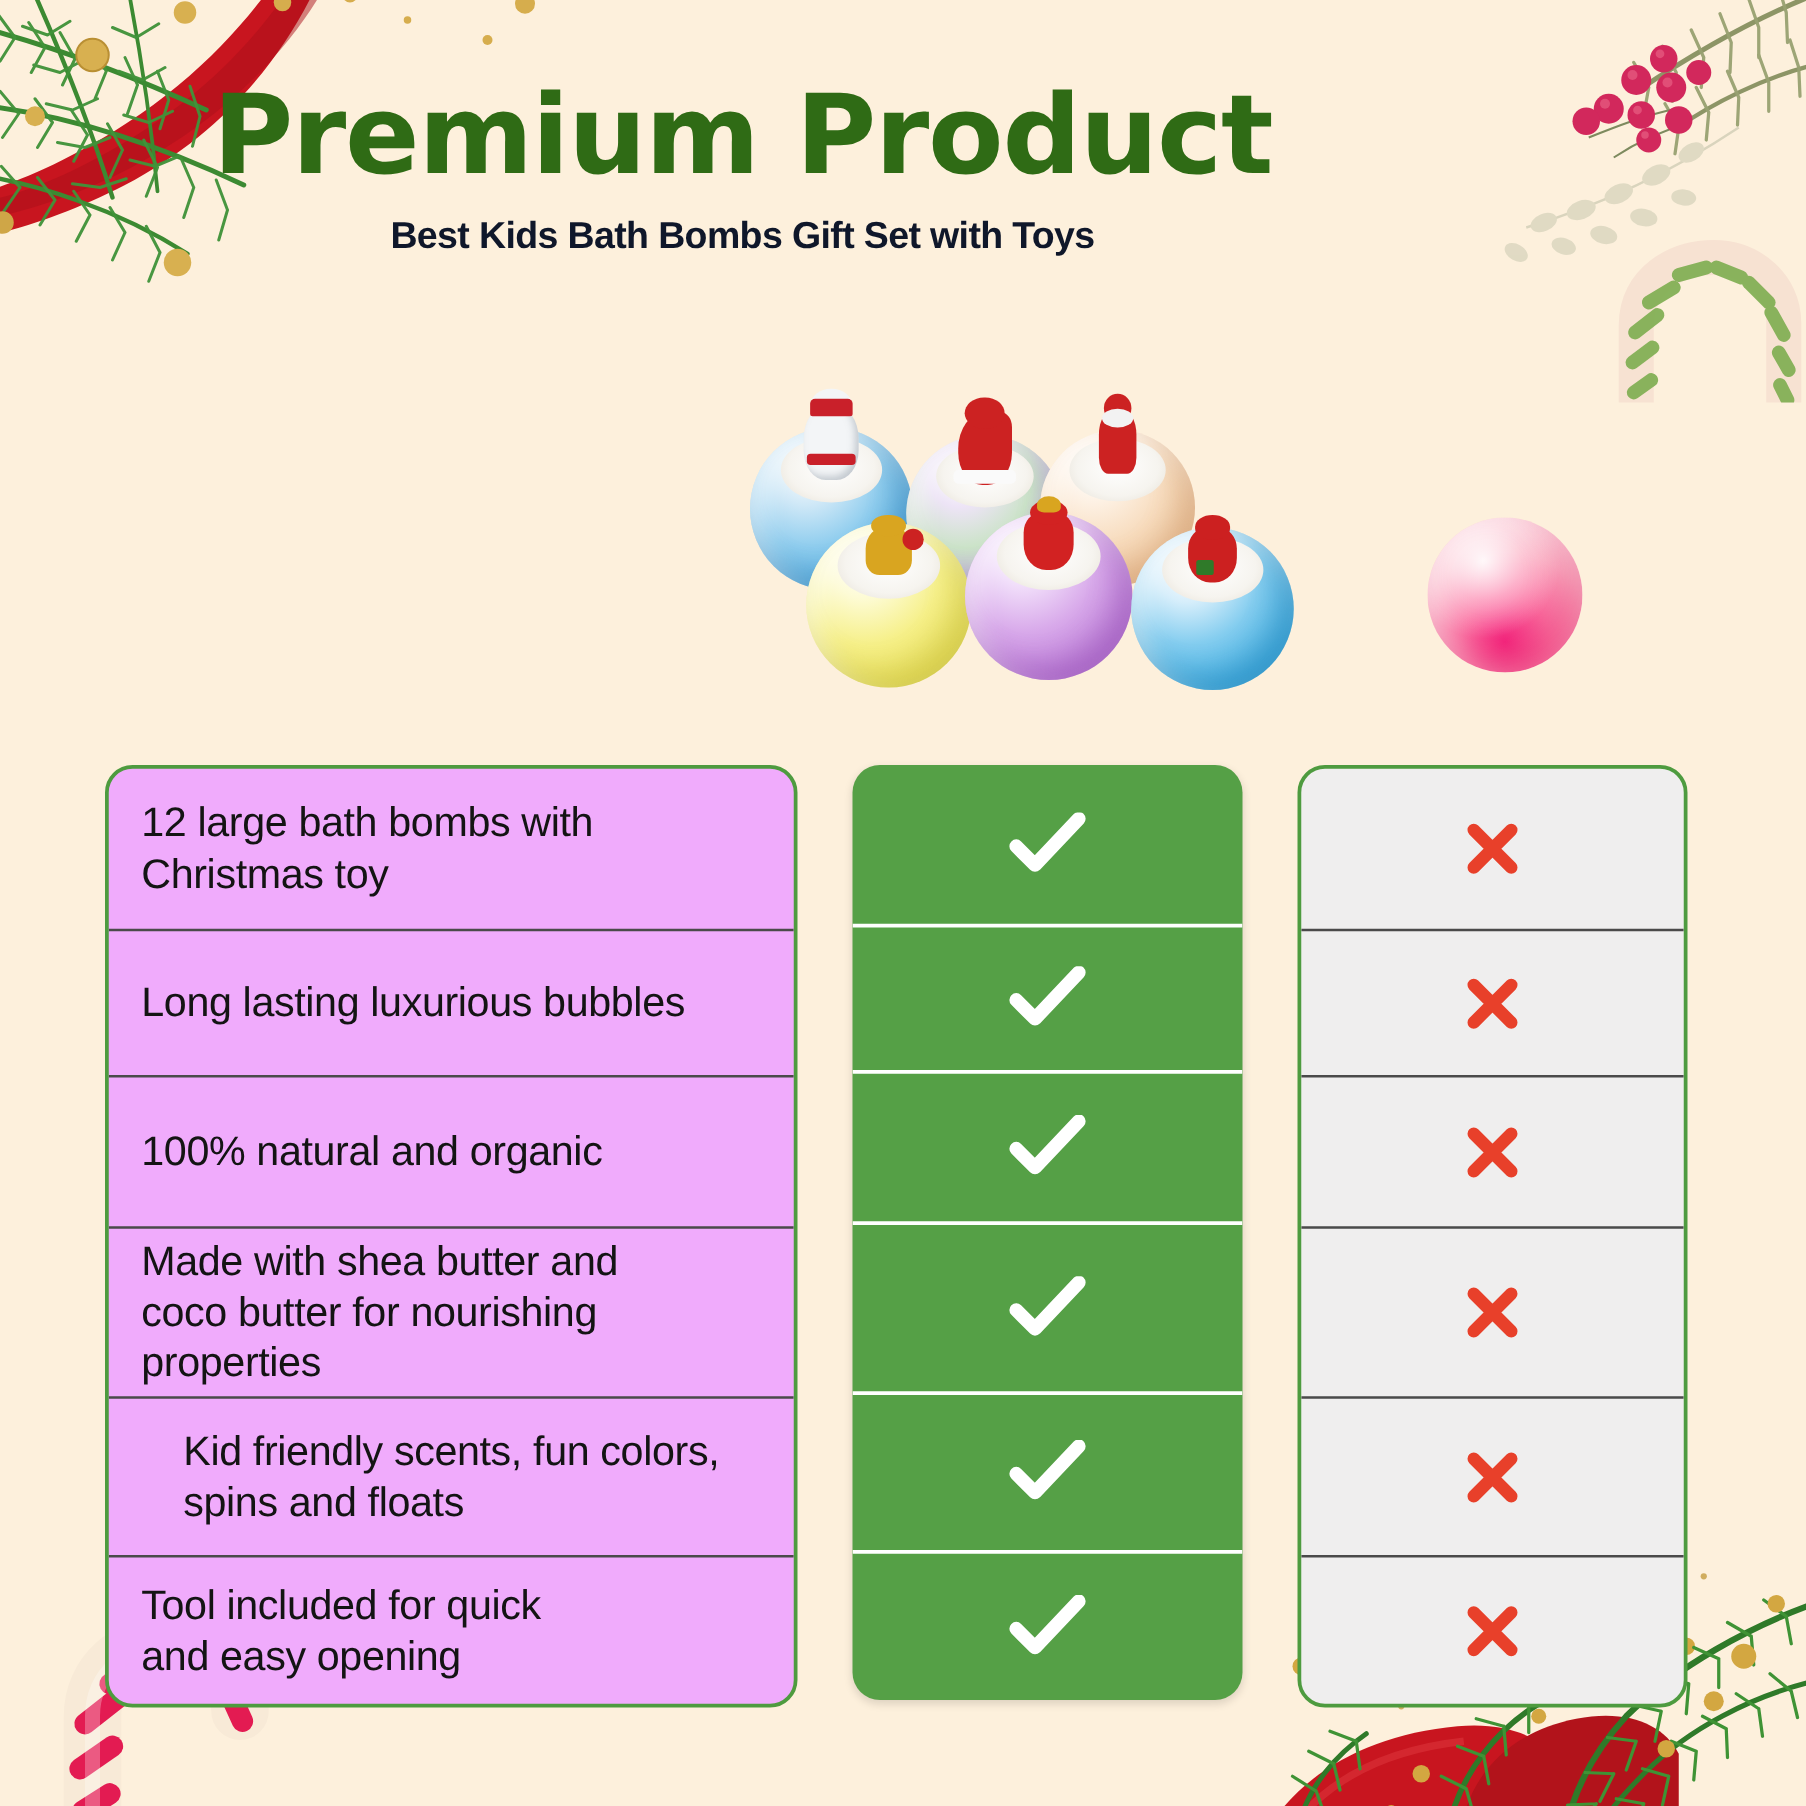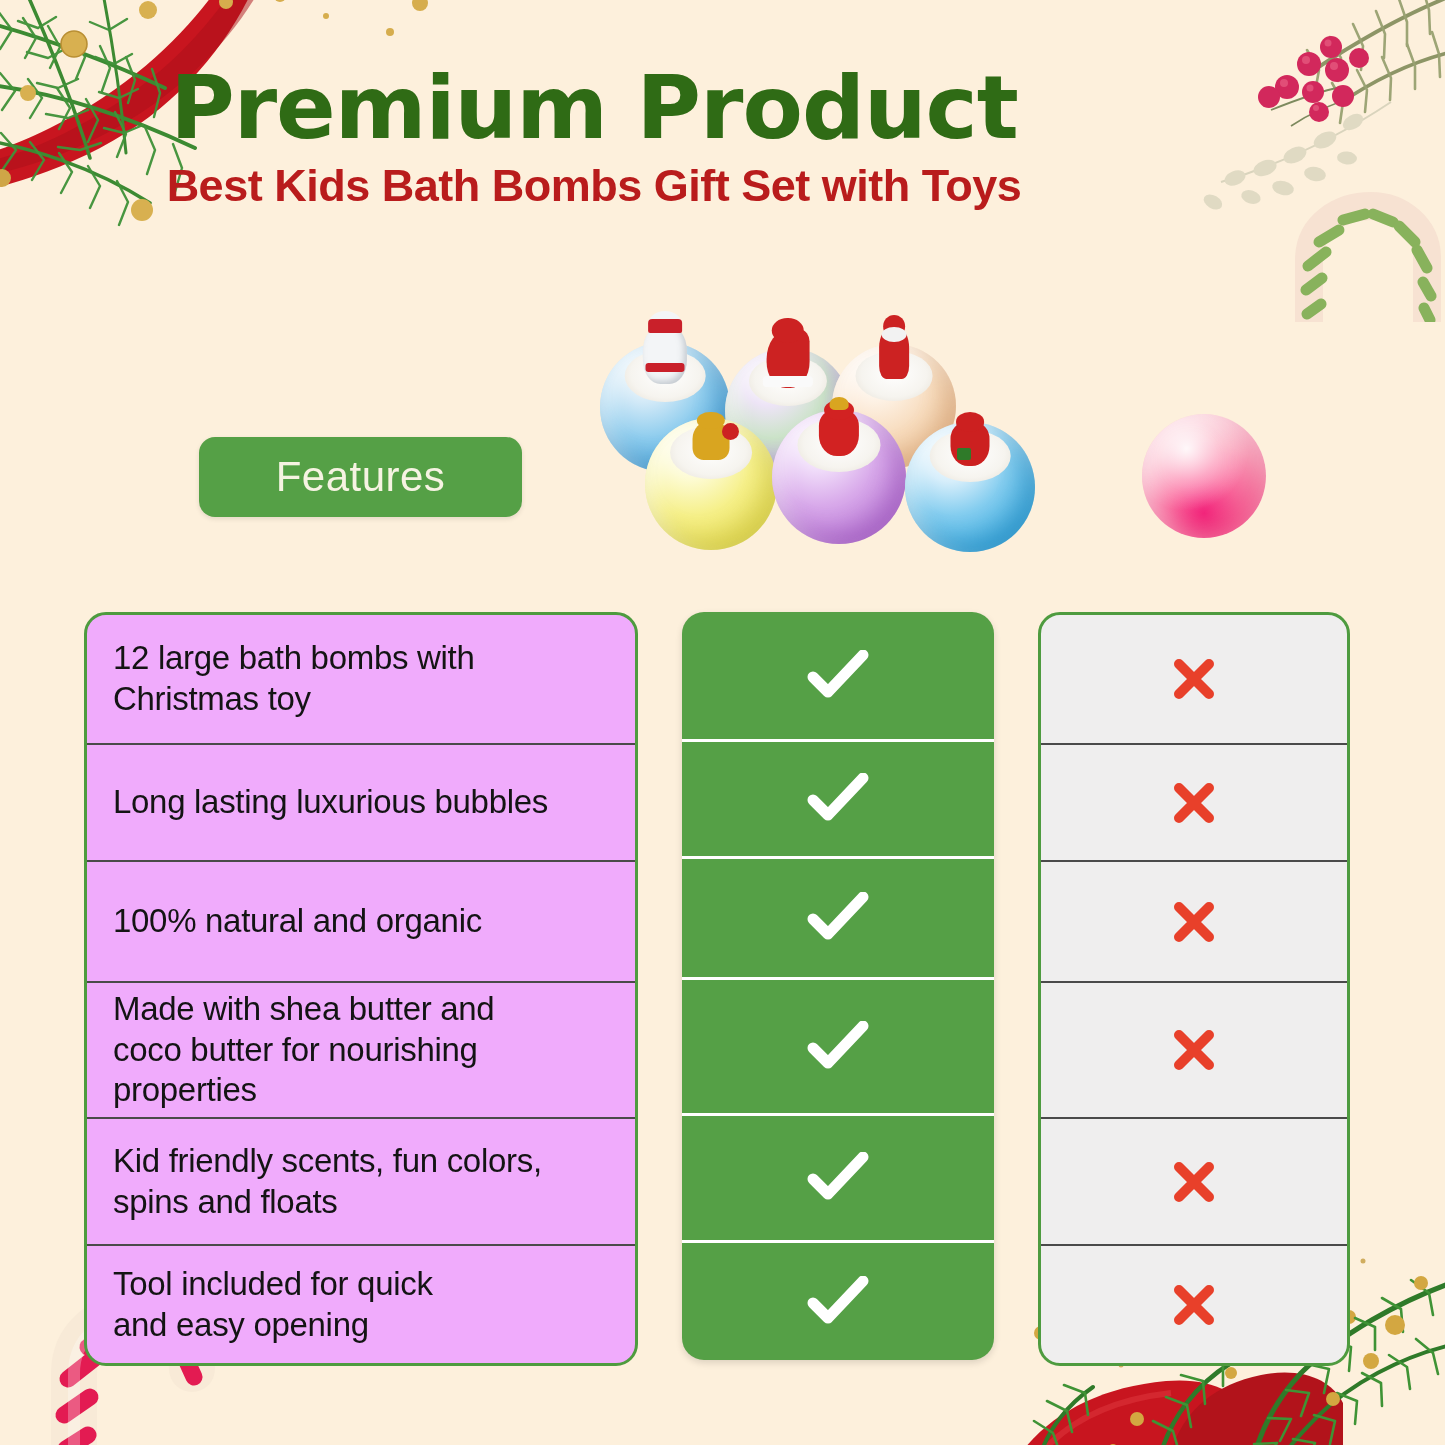--- a/index.html
+++ b/index.html
@@ -27,24 +27,24 @@
   }
   .title {
     font-size:88px;
     font-weight:bold;
     color:#2f6b15;
     letter-spacing:-1px;
     line-height:1.05;
     font-family:"DejaVu Sans", sans-serif;
   }
   .subtitle {
-    margin-top:6px;
-    font-size:45px;
+    margin-top:18px;
+    font-size:30px;
     font-weight:bold;
-    color:#b91c1c;
+    color:#0f172a;
     letter-spacing:-0.5px;
     font-family:"Liberation Sans", sans-serif;
   }
 
   
   .product-zone { position:absolute; top:300px; left:560px; width:760px; height:260px; }
 
   .bomb { position:absolute; border-radius:50%; }
   .bomb .cap {
     position:absolute; left:50%; top:6%;
@@ -150,21 +150,21 @@
   .cross-cell:last-child { border-bottom:none; }
 
   .check-glyph { display:block; }
   .cross-glyph { display:block; }
 
   
   .h0 { height:130px; }
   .h1 { height:117px; }
   .h2 { height:121px; }
   .h3 { height:136px; }
-  .h4 { height:127px; }
+  .h4 { height:127px;justify-content:center; }
   .h5 { height:117px; }
 </style>
 </head>
 <body>
 
 <div id="stage">
 
   <svg class="deco" style="left:-10px; top:-12px;" width="470" height="300" viewBox="0 0 470 300">
     <g>
       <path d="M235,-10 C200,40 150,95 60,140 C20,160 -10,168 -20,170 L-20,205 C10,200 60,186 110,160 C190,118 240,55 268,-10 Z" fill="#c8151f"></path>
@@ -423,23 +423,20 @@
                 box-shadow:inset -12px -12px 22px rgba(20,100,150,.30), inset 10px 10px 20px rgba(255,255,255,.55);">
       <div class="cap"></div>
       <div class="toy" style="background:#cc2020; width:30%; height:34%; border-radius:38% 38% 45% 45%; top:0%;"></div>
       <div style="position:absolute; left:40%; top:20%; width:11%; height:9%;
                   background:#2f7a29; border-radius:2px;"></div>
     </div>
 
     <div class="pink-sphere" style="left:582px; top:114px; width:124px; height:124px;"></div>
   </div>
 
-  <div class="features-badge">
-    <span>Features</span>
-  </div>
 
   <div class="table">
     <div class="cols">
 
       <div class="col-features">
         <div class="cell h0">
           <div class="cell-text" style="white-space:pre-line;">12 large bath bombs with
 Christmas toy</div>
         </div>
         <div class="cell h1">

